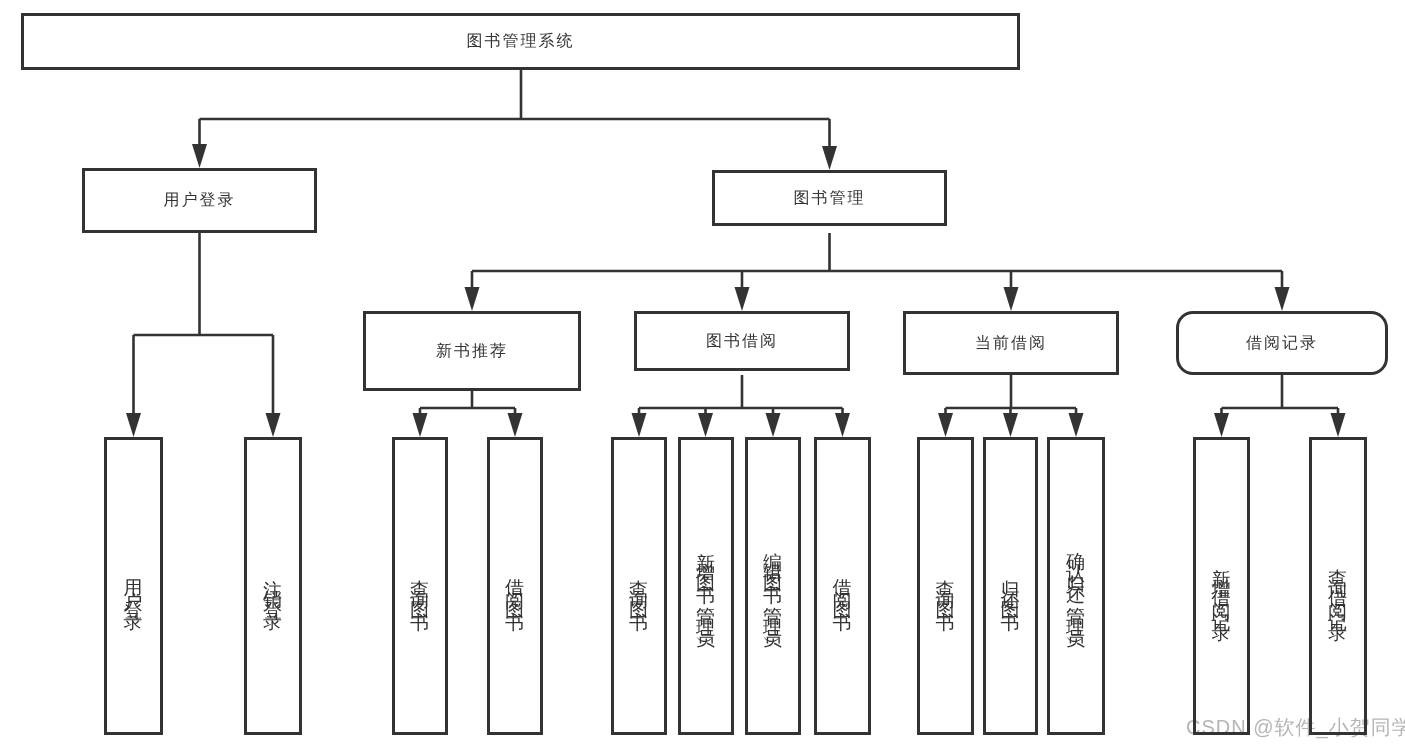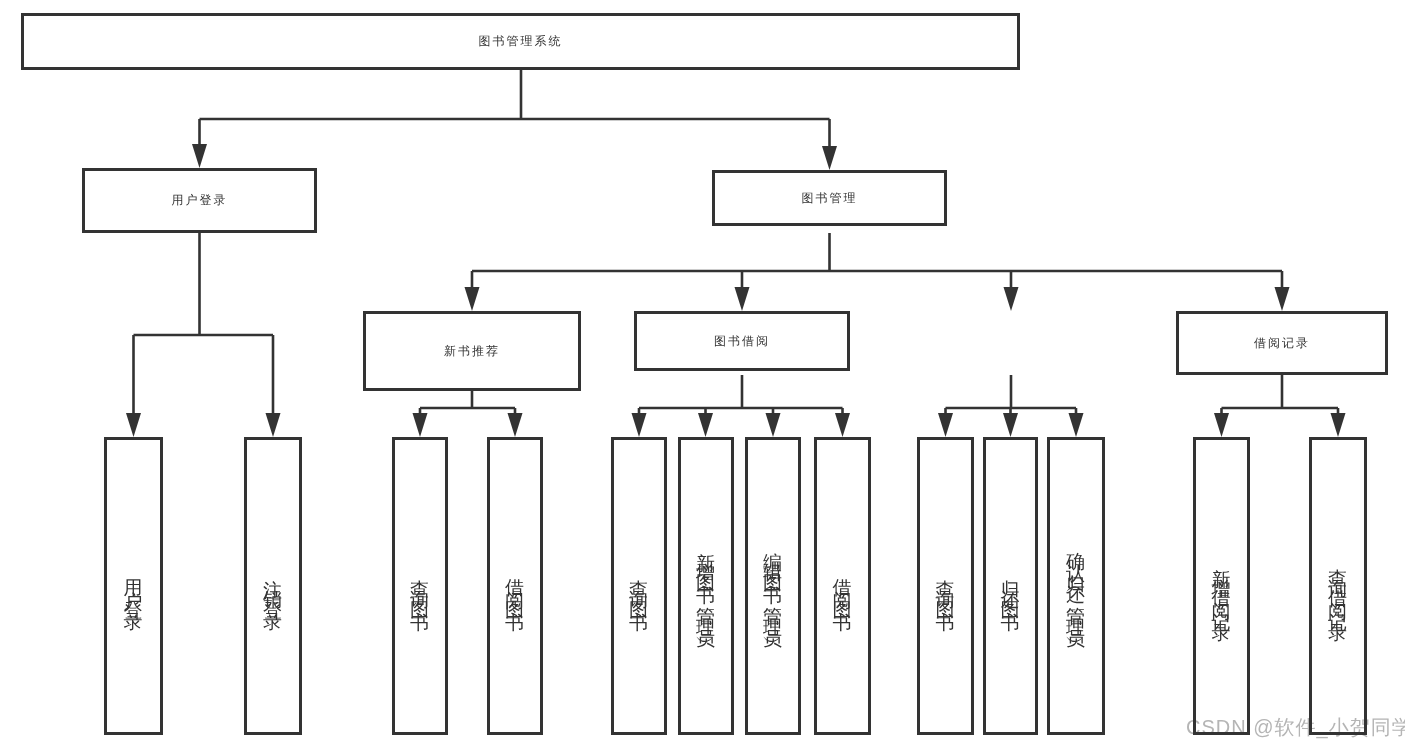--- a/index.html
+++ b/index.html
@@ -16,21 +16,21 @@
     box-sizing:border-box;
     border:3px solid #333333;
     background:#ffffff;
     display:flex;
     align-items:center;
     justify-content:center;
     color:#333333;
     z-index:2;
   }
   .h-node span{
-    font-size:12px;
+    font-size:16px;
     letter-spacing:2px;
     white-space:nowrap;
   }
   .v-node span{
     writing-mode:vertical-rl;
     font-size:19px;
     letter-spacing:11px;
     line-height:1;
     white-space:nowrap;
   }
@@ -107,21 +107,24 @@
   <div class="node h-node" style="left:712px;top:170px;width:235px;height:56px;">
     <span>图书管理</span>
   </div>
 
   <div class="node h-node" style="left:363px;top:311px;width:218px;height:80px;">
     <span>新书推荐</span>
   </div>
   <div class="node h-node" style="left:634px;top:311px;width:216px;height:60px;">
     <span>图书借阅</span>
   </div>
-  <div class="node h-node" style="left:1176px;top:311px;width:212px;height:64px;">
+  <div class="node h-node" style="left:903px;top:311px;width:216px;height:64px;">
+    <span>当前借阅</span>
+  </div>
+  <div class="node h-node" style="left:1176px;top:311px;width:212px;height:64px;border-radius:17px;">
     <span>借阅记录</span>
   </div>
 
   <div class="node v-node" style="left:104px;top:437px;width:59px;height:298px;">
     <span>用户登录</span>
   </div>
   <div class="node v-node" style="left:244px;top:437px;width:58px;height:298px;">
     <span>注销登录</span>
   </div>
 

